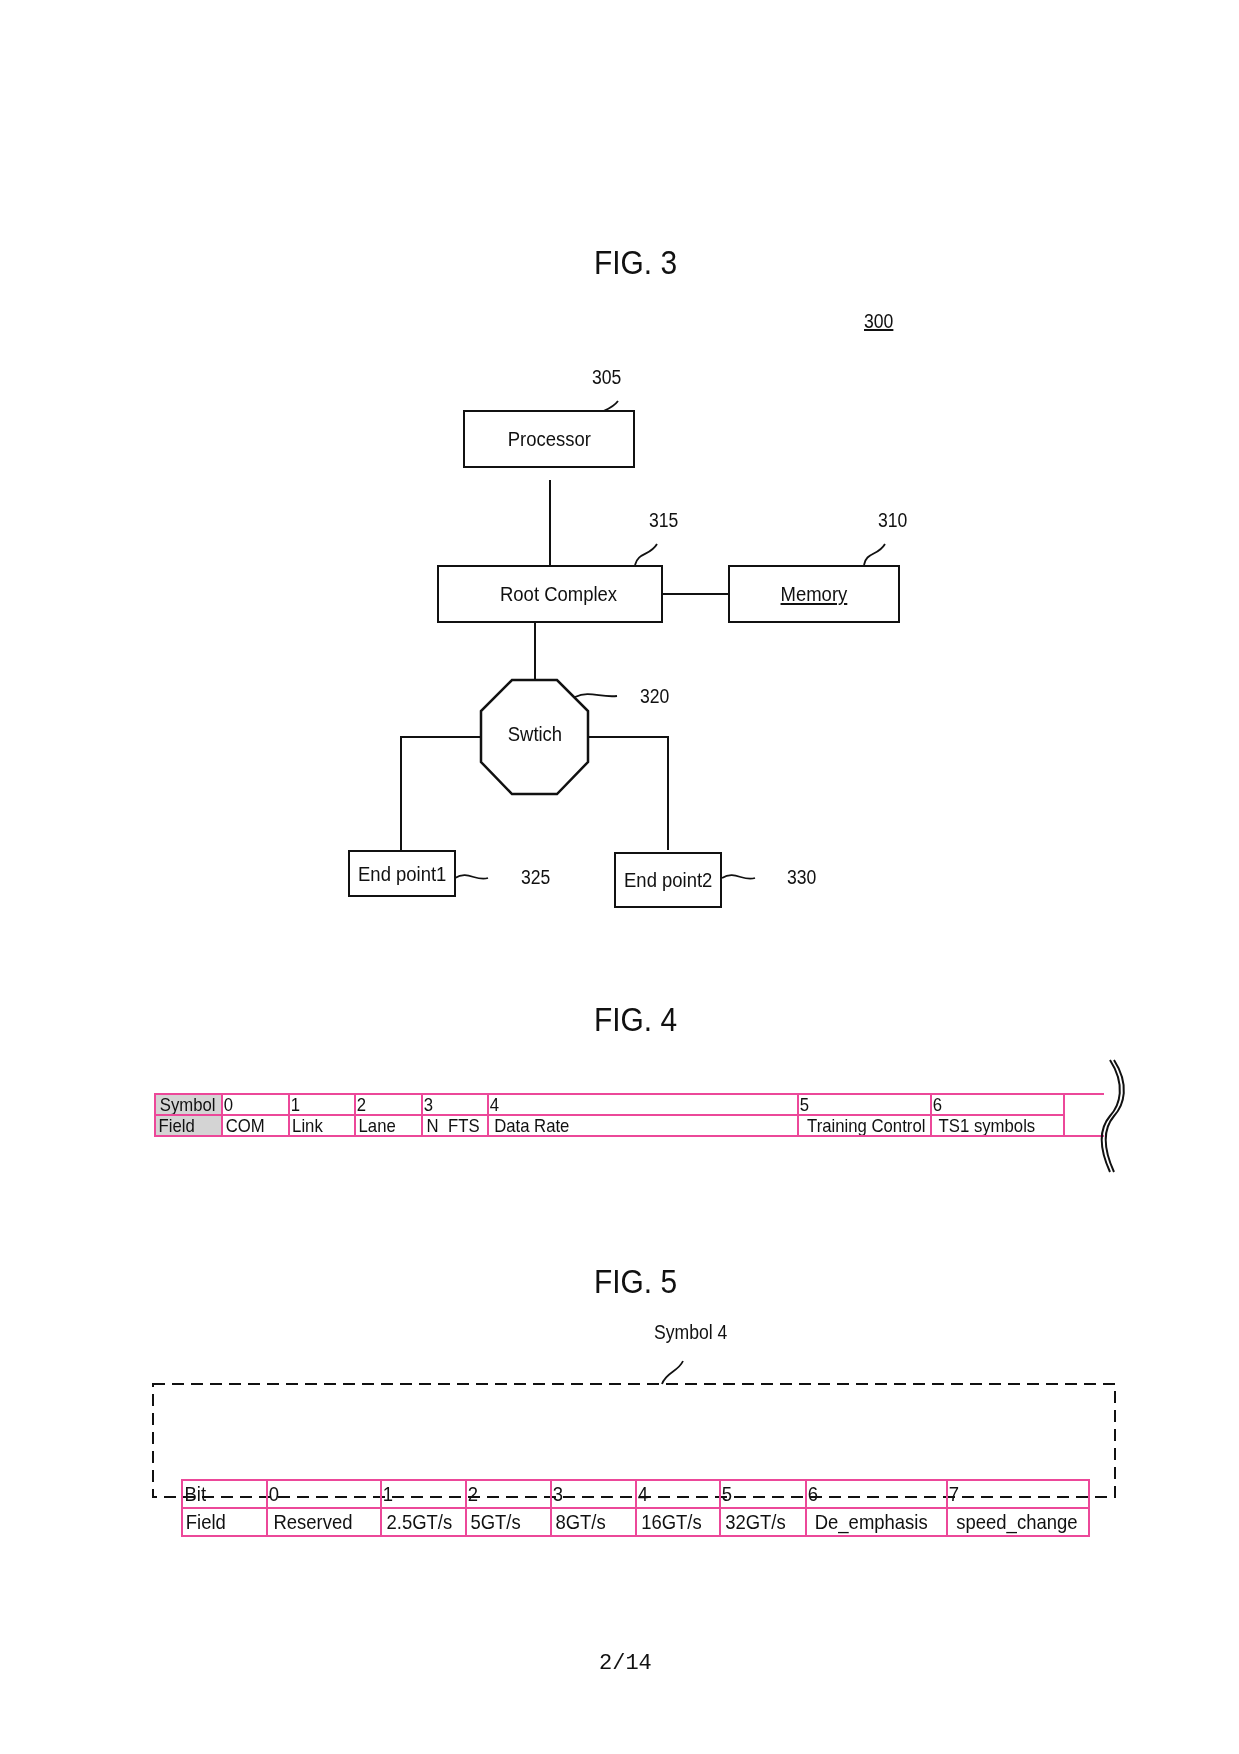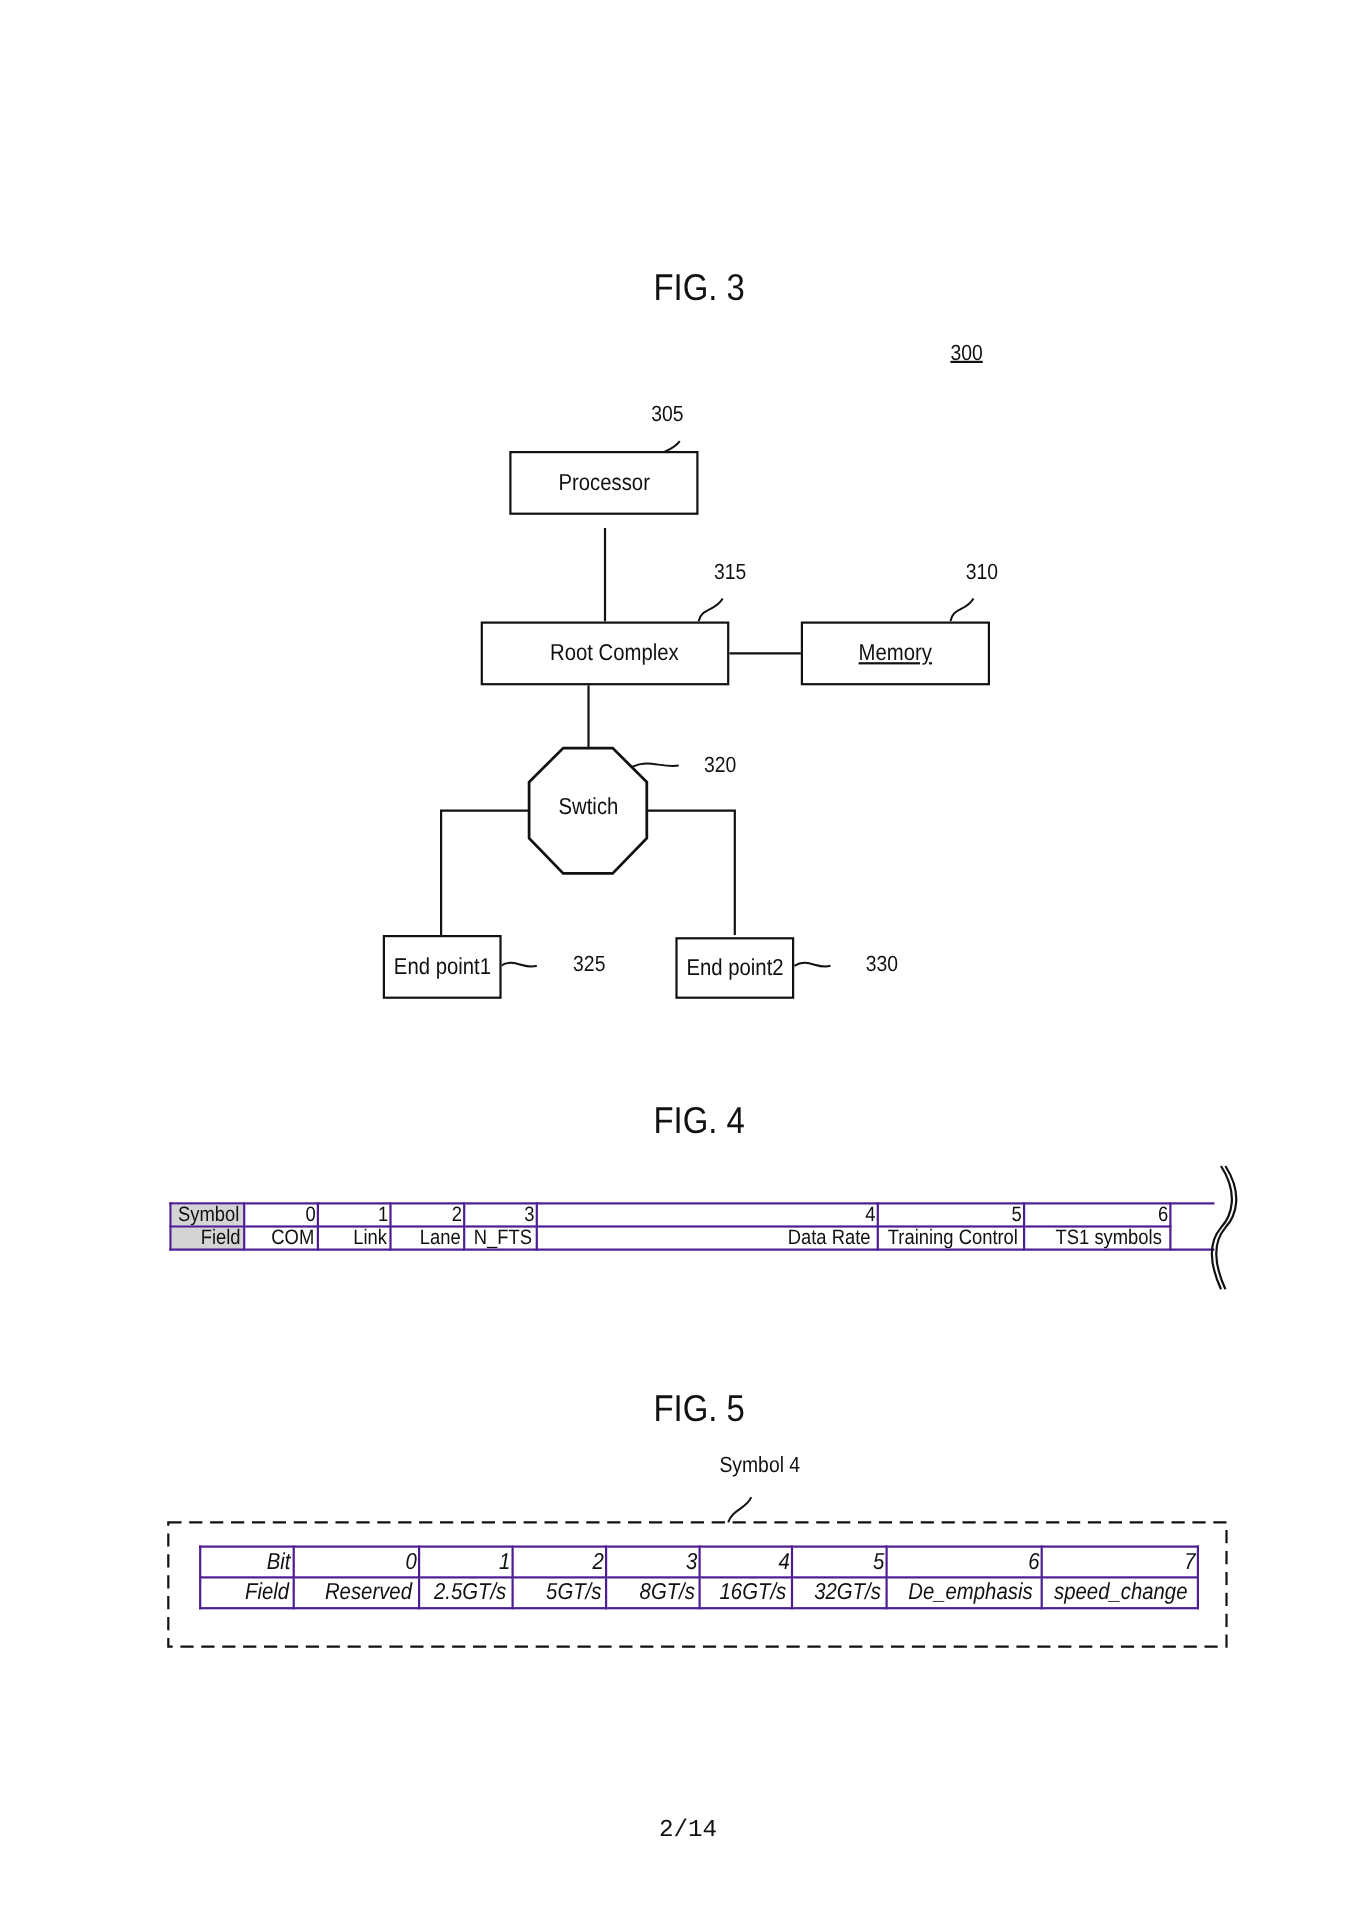--- a/index.html
+++ b/index.html
@@ -6,21 +6,21 @@
   body { width: 1239px; height: 1754px; position: relative; overflow: hidden;
          font-family: "Liberation Sans", sans-serif; color: #111; }
   .abs { position: absolute; }
   .fig-title { position: absolute; font-size: 34px; letter-spacing: 0px; transform: scaleX(0.88); transform-origin: left top; white-space: nowrap; }
   .ref { position: absolute; font-size: 20px; transform: scaleX(0.88); transform-origin: left top; white-space: nowrap; }
   .ref-u { text-decoration: underline; }
   .box { position: absolute; border: 2.5px solid #111; box-sizing: border-box; display: flex; align-items: center; justify-content: center; font-size: 21px; background: #fff; }
   .box span { display: inline-block; transform: scaleX(0.88); white-space: nowrap; }
   svg.overlay { position: absolute; left: 0; top: 0; pointer-events: none; }
   table.ft { position: absolute; border-collapse: collapse; table-layout: fixed; }
-  table.ft td { border: 2px solid #4c1d95; padding: 0; text-align: right; white-space: nowrap; overflow: hidden; }
+  table.ft td { border: 2px solid #ec4899; padding: 0; text-align: left; white-space: nowrap; overflow: hidden; }
   table.ft td span { display: inline-block; transform: scaleX(0.88); }
   #fig4-table td { font-size: 19px; height: 19px; line-height: 19px; }
   #fig4-table td.hdr { background: #d4d4d4; }
   #fig5-table td { font-size: 21px; height: 26px; line-height: 26px; }
   .page-num { position: absolute; font-family: Liberation Mono, monospace; font-size: 22px; }
 </style>
 </head>
 <body>
 
 <div class="fig-title" style="left:594px; top:243px;">FIG. 3</div>
@@ -60,21 +60,21 @@
 <div class="box" style="left:728px; top:565px; width:172px; height:58px;text-decoration:underline;">
   <span>Memory</span>
 </div>
 <div class="ref" style="left:878px; top:509px;">310</div>
 
 <div class="abs" style="left:481px; top:722px; width:107px; text-align:center; font-size:21px;">
   <span style="display:inline-block; transform:scaleX(0.88);">Swtich</span>
 </div>
 <div class="ref" style="left:640px; top:685px;">320</div>
 
-<div class="box" style="left:348px; top:850px; width:108px; height:58px;">
+<div class="box" style="left:348px; top:850px; width:108px; height:47px;">
   <span>End point1</span>
 </div>
 <div class="ref" style="left:521px; top:866px;">325</div>
 
 <div class="box" style="left:614px; top:852px; width:108px; height:56px;">
   <span>End point2</span>
 </div>
 <div class="ref" style="left:787px; top:866px;">330</div>
 
 <div class="fig-title" style="left:594px; top:1000px;">FIG. 4</div>
@@ -123,21 +123,21 @@
 </svg>
 
 <div class="fig-title" style="left:594px; top:1262px;">FIG. 5</div>
 <div class="ref" style="left:654px; top:1321px;">Symbol 4</div>
 
 <svg class="overlay" width="1239" height="1754">
   <rect x="153" y="1384" width="962" height="113" fill="none" stroke="#111" stroke-width="2" stroke-dasharray="12,7"></rect>
   <path d="M683,1361 C678,1372 666,1372 662,1384" fill="none" stroke="#111" stroke-width="1.8"></path>
 </svg>
 
-<table class="ft" id="fig5-table" style="left:181px; top:1405px; width:907px;font-style:italic;">
+<table class="ft" id="fig5-table" style="left:181px; top:1479px; width:907px;">
   <colgroup>
     <col style="width:85px">
       <col style="width:114px">
       <col style="width:85px">
       <col style="width:85px">
       <col style="width:85px">
     <col style="width:84px">
       <col style="width:86px">
       <col style="width:141px">
       <col style="width:142px">

